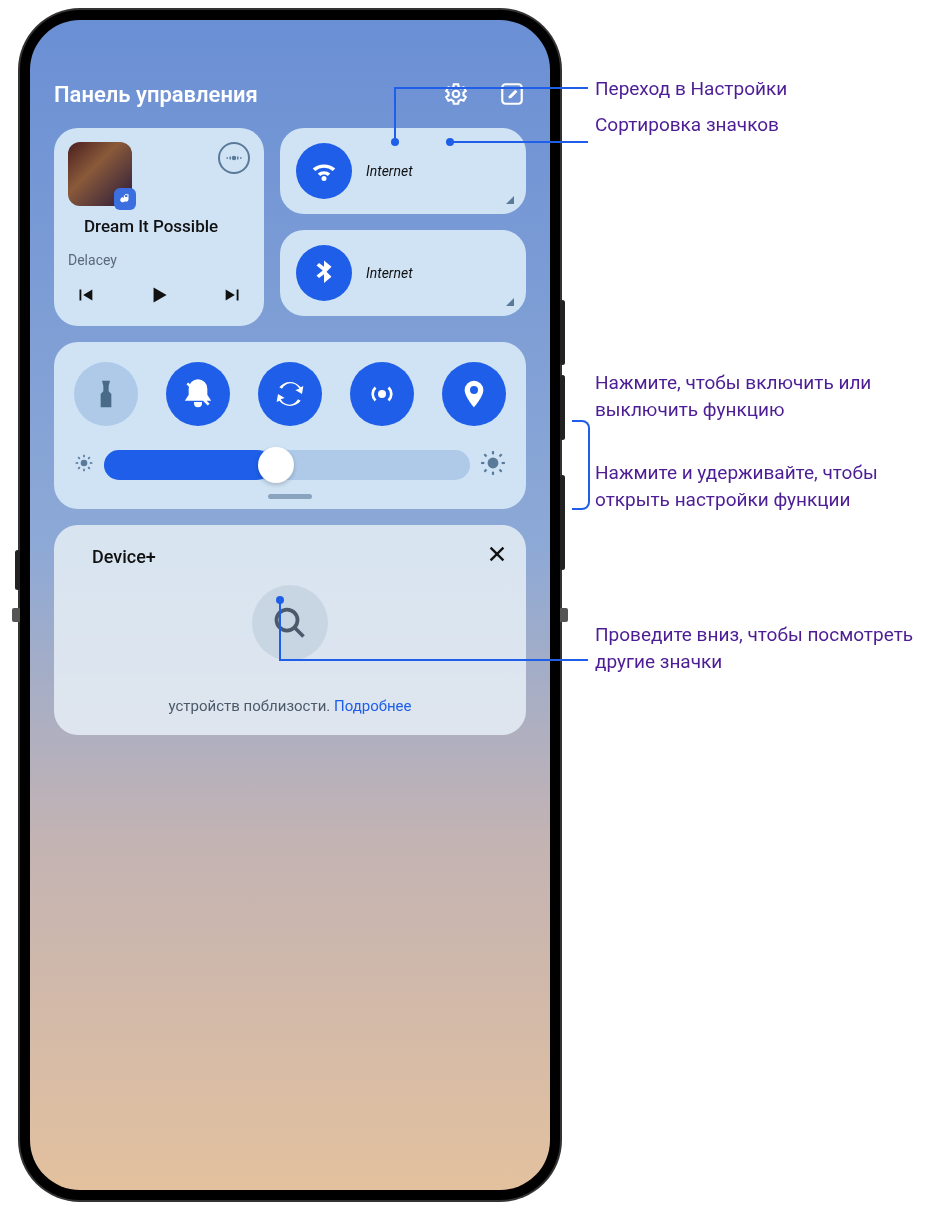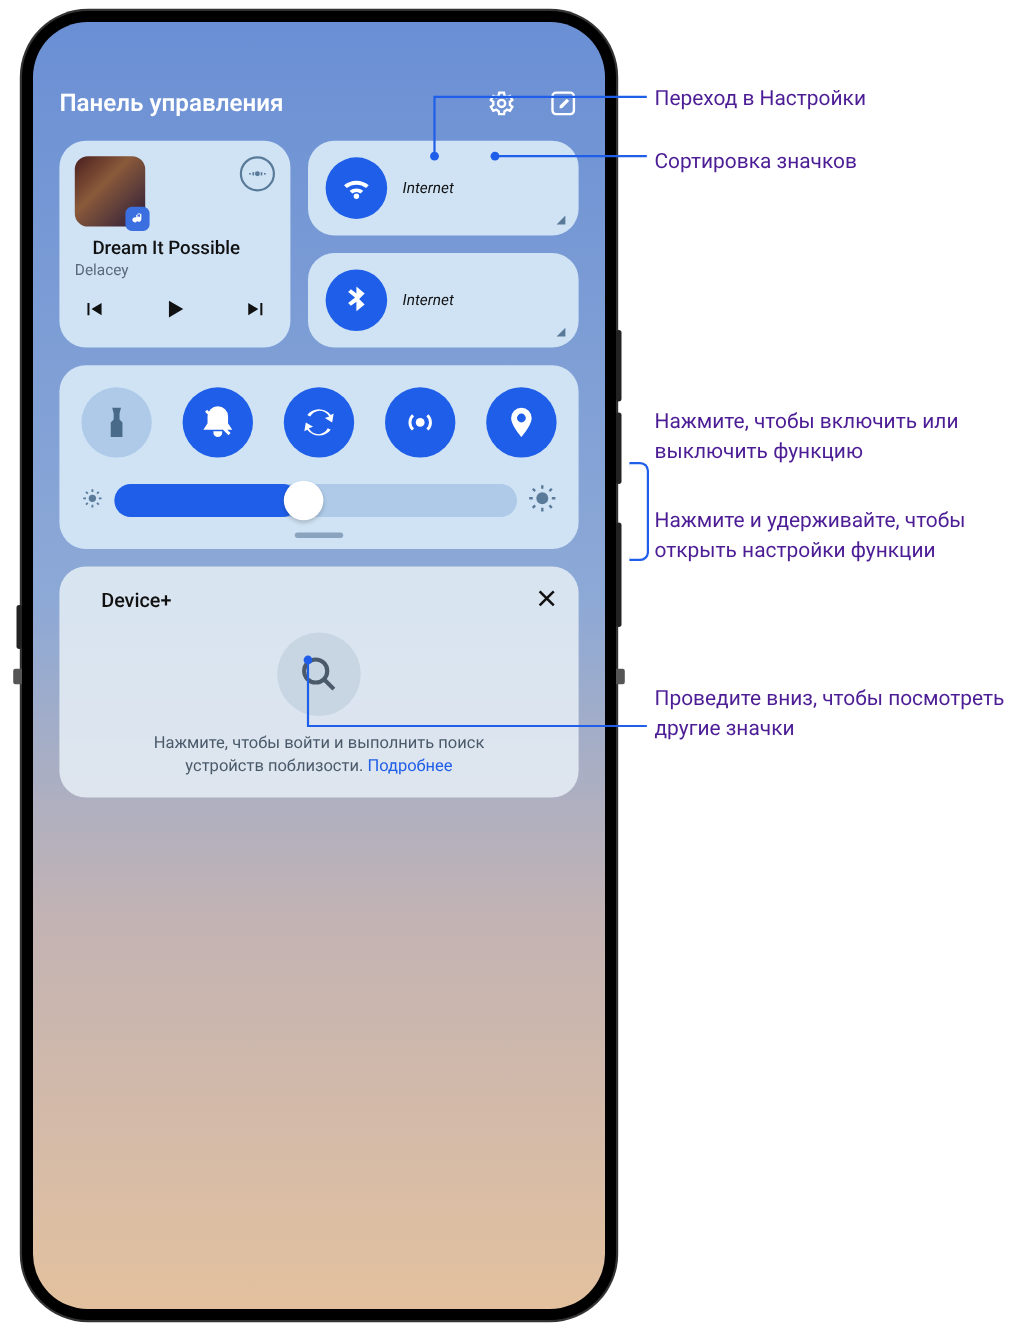--- a/index.html
+++ b/index.html
@@ -70,21 +70,21 @@
     position:absolute; right:-4px; bottom:-4px; width:22px;height:22px;
     background:#3b6fe0; border-radius:6px; display:flex;align-items:center;justify-content:center;
   }
   .album-badge svg{width:14px;height:14px;fill:#fff;}
   .audio-dest {
     width:32px;height:32px;border-radius:50%;border:2px solid #5a7a9a;
     display:flex;align-items:center;justify-content:center;
   }
   .audio-dest svg{width:18px;height:18px;fill:#5a7a9a;}
   .track { margin-top:10px; font-size:17px; font-weight:500; color:#111;margin-left:16px; }
-  .artist { font-size:14px; color:#5a6a7a; margin-top:2px; }
+  .artist { font-size:14px; color:#5a6a7a; margin-top:16px; }
   .controls { display:flex; justify-content:space-between; align-items:center; margin-top:14px; padding:0 6px;}
   .controls svg{width:22px;height:22px;fill:#111;}
   .play svg{width:26px;height:26px;}
 
   .right-col { flex:1; display:flex; flex-direction:column; gap:16px; }
   .conn-card {
     background:#cfe3f5; border-radius:24px; padding:14px 16px;
     display:flex; align-items:center; gap:14px; position:relative; height:86px;
   }
   .circle-on {
@@ -126,21 +126,21 @@
   }
   .search-btn svg{width:36px;height:36px;fill:none;stroke:#4a5a6a;stroke-width:2.5;}
   .device-msg{ text-align:center;font-size:15px;color:#4a5a6a;margin-top:14px;line-height:1.4;}
   .device-msg .link{color:#1e5ee8;}
 
   
   .callout{
     position:absolute; color:#4c1d95; font-size:19px; line-height:1.4; width:330px;
   }
   .c1{ left:595px; top:76px; }
-  .c2{ left:595px; top:134px; }
+  .c2{ left:595px; top:112px; }
   .c3{ left:595px; top:370px; }
   .c4{ left:595px; top:460px; }
   .c5{ left:595px; top:622px; }
   .bracket{
     position:absolute; left:572px; top:420px; width:18px; height:90px;
     border:2px solid #1e5ee8; border-left:none; border-radius:0 8px 8px 0;
   }
   svg.lead{position:absolute;overflow:visible;pointer-events:none;}
   svg.lead line, svg.lead polyline{stroke:#1e5ee8;stroke-width:2;fill:none;}
   svg.lead circle{fill:#1e5ee8;}
@@ -303,21 +303,21 @@
                 <line x1="19" y1="5" x2="5" y2="19"></line>
               </svg></div>
         </div>
         <div class="search-btn">
           <svg viewBox="0 0 24 24">
               <circle cx="10" cy="10" r="7"></circle>
               <line x1="15" y1="15" x2="21" y2="21"></line>
             </svg>
         </div>
         <div class="device-msg">
-          <span>Нажмите, чтобы войти и выполнить поиск</span><br>
+          <br>
           <span>устройств поблизости. </span><span class="link">Подробнее</span>
         </div>
       </div>
     </div>
   </div>
 </div>
 
 <svg class="lead" style="left:0;top:0;width:930px;height:1210px">
   <polyline points="395,142 395,88 588,88"></polyline>
     <circle cx="395" cy="142" r="4"></circle>

